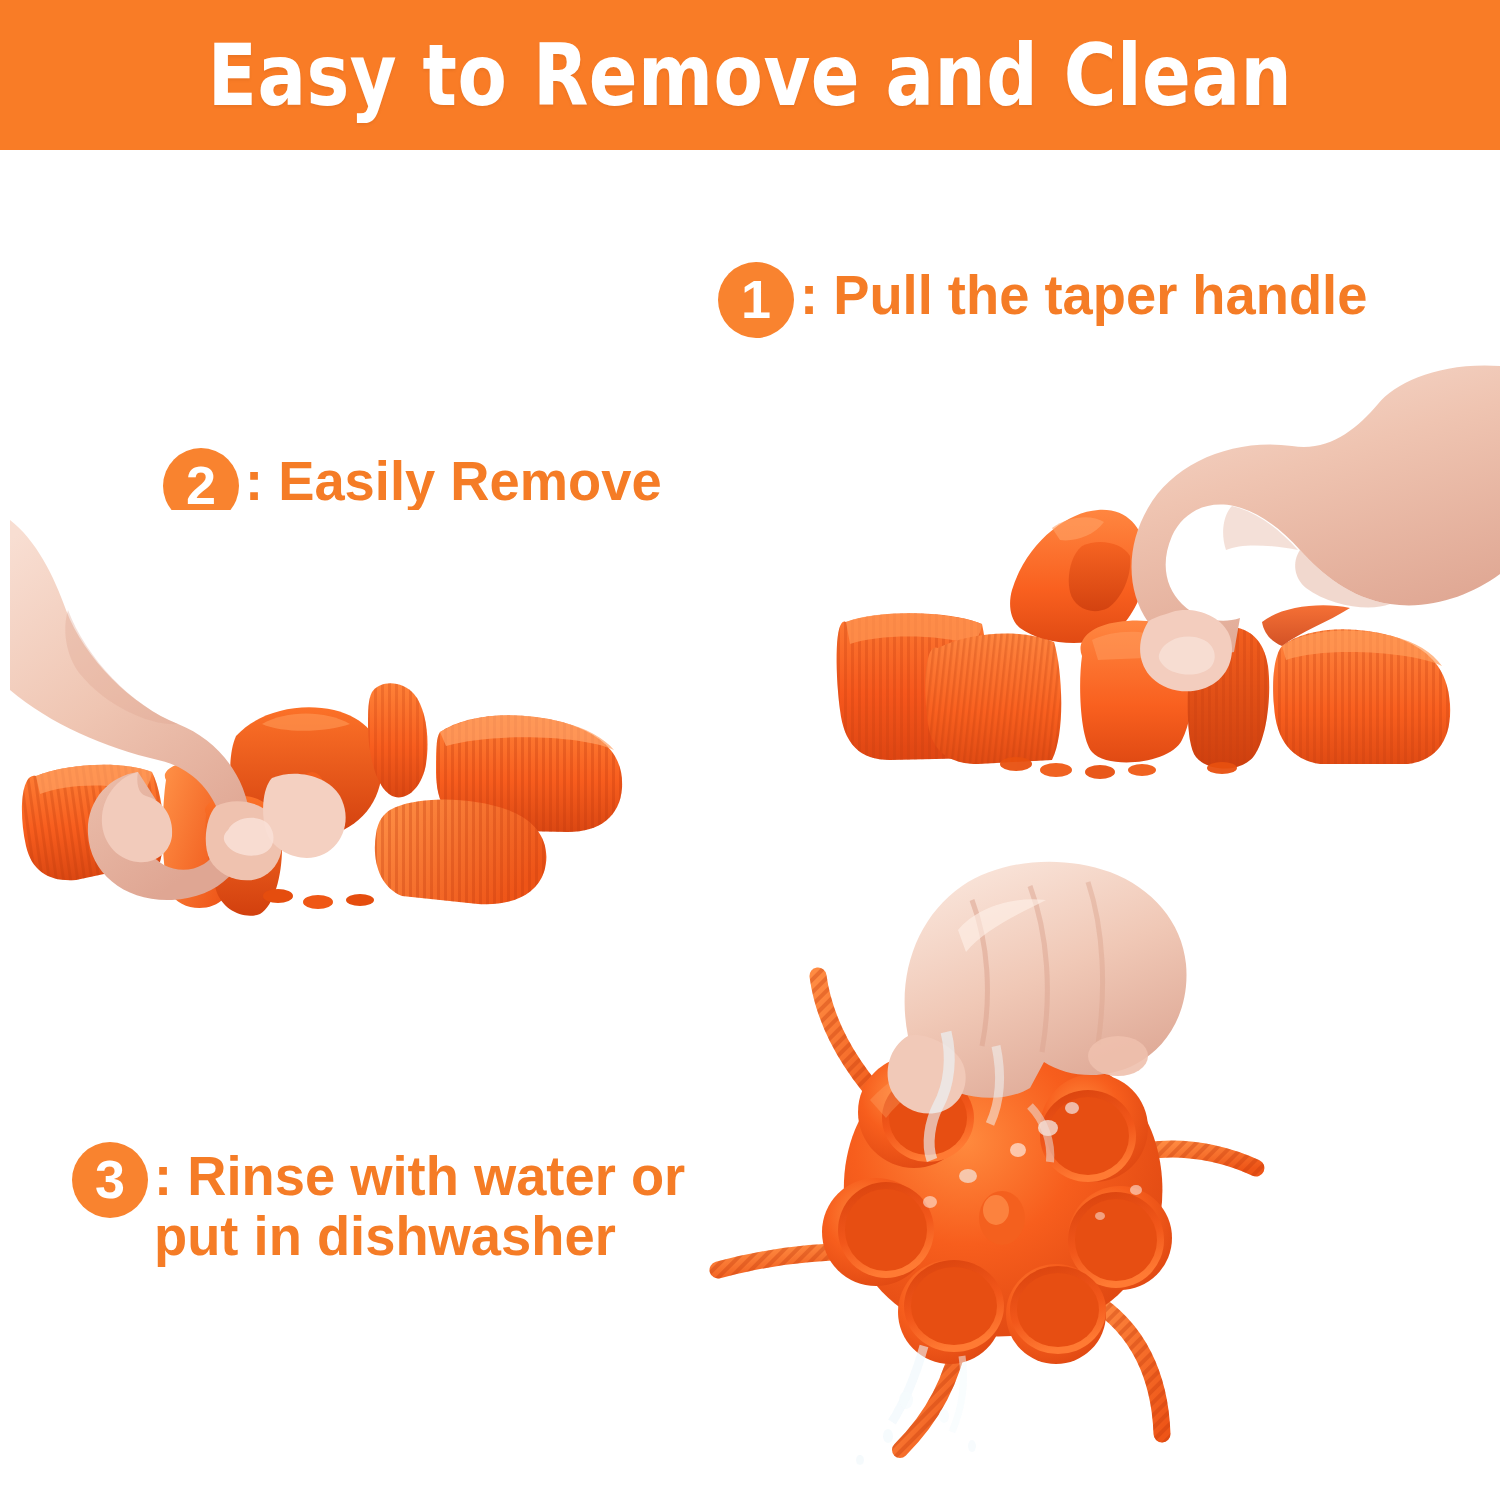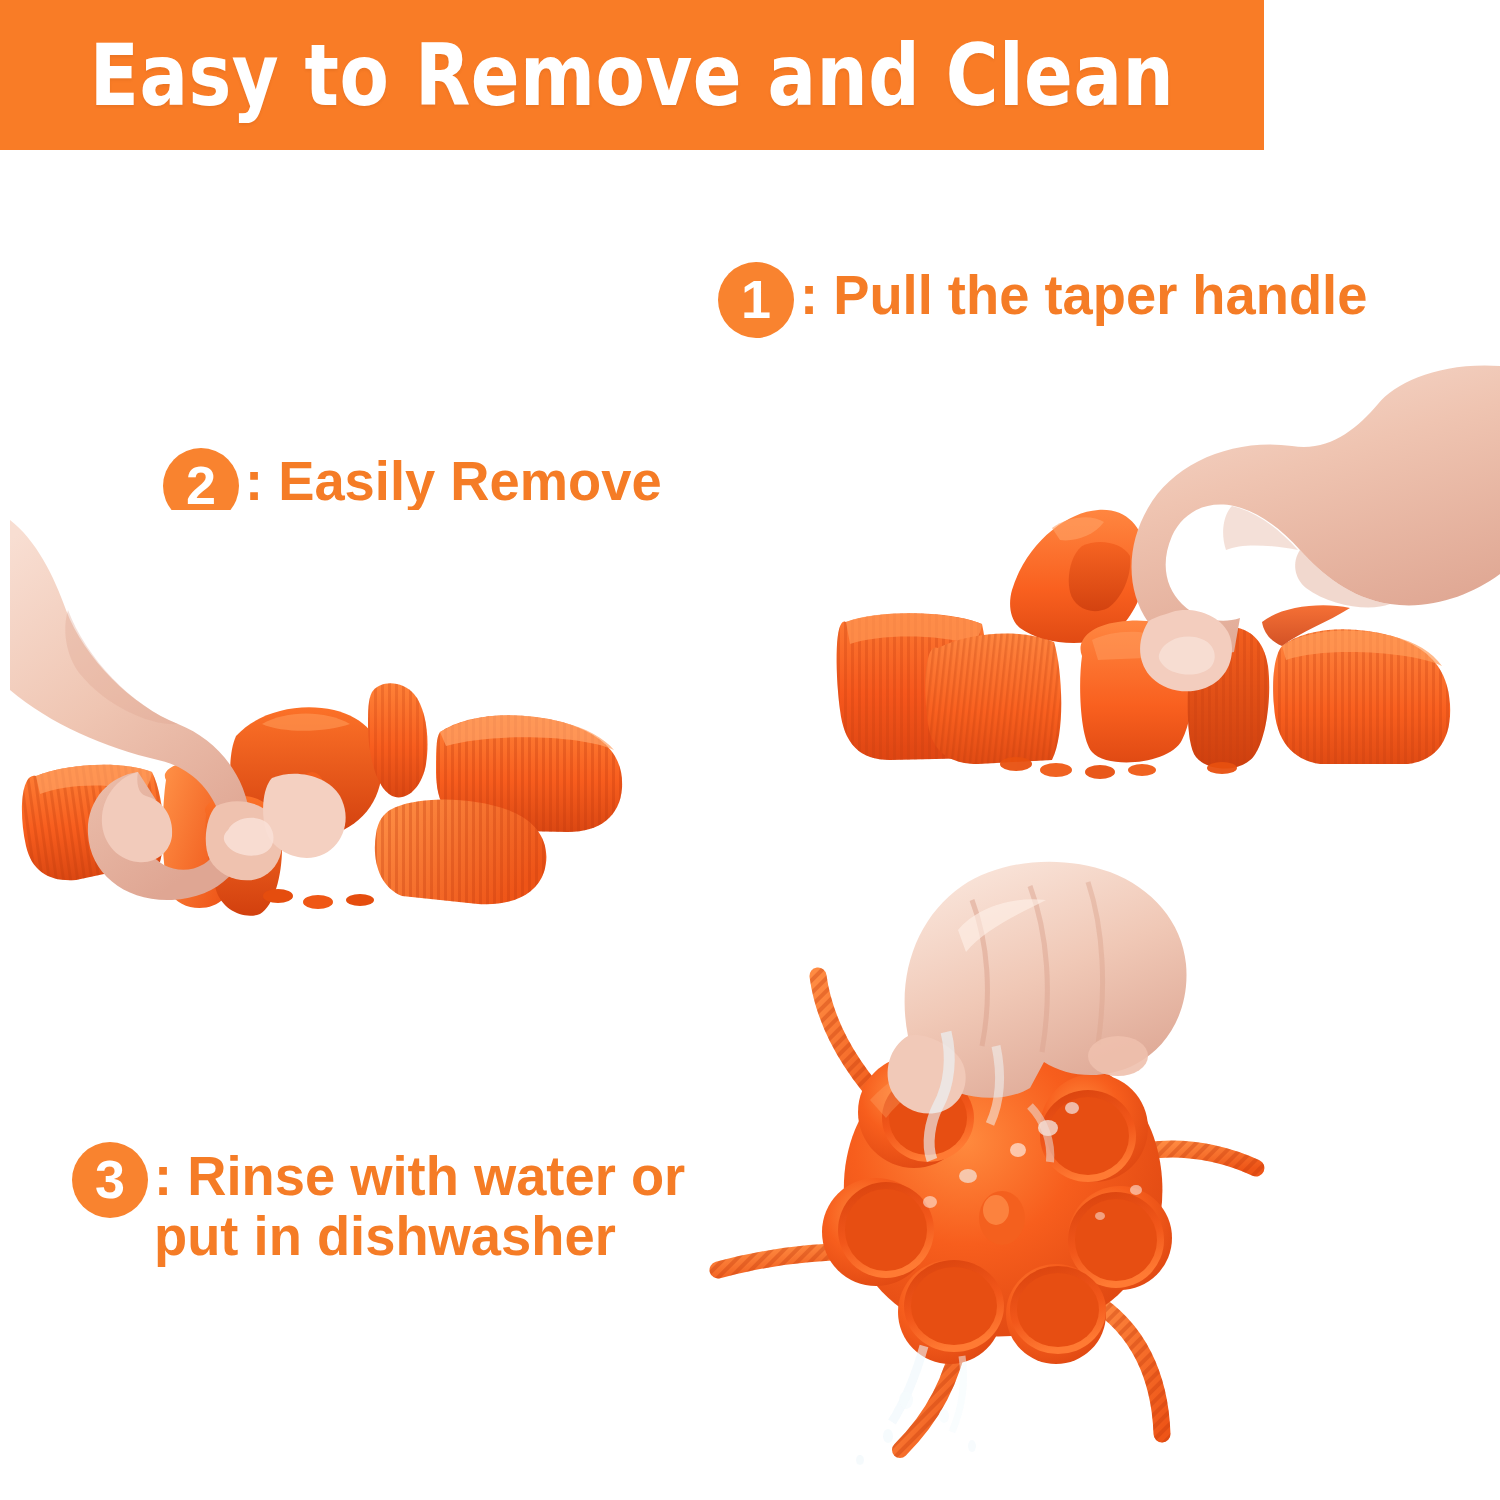--- a/index.html
+++ b/index.html
@@ -14,21 +14,21 @@
     overflow: hidden;
     position: relative;
   }
 
   #page { position: relative; width: 1500px; height: 1500px; background: #ffffff; }
 
   
   .banner {
     position: absolute;
     left: 0; top: 0;
-    width: 1264px; height: 150px;
+    width: 1500px; height: 150px;
     background: #F97C26;
     display: flex;
     align-items: center;
     justify-content: center;
   }
   .banner-title {
     color: #ffffff;
     font-family: "Liberation Sans Narrow", "DejaVu Sans Condensed", "Liberation Sans", sans-serif;
     font-weight: bold;
     font-size: 86px;

